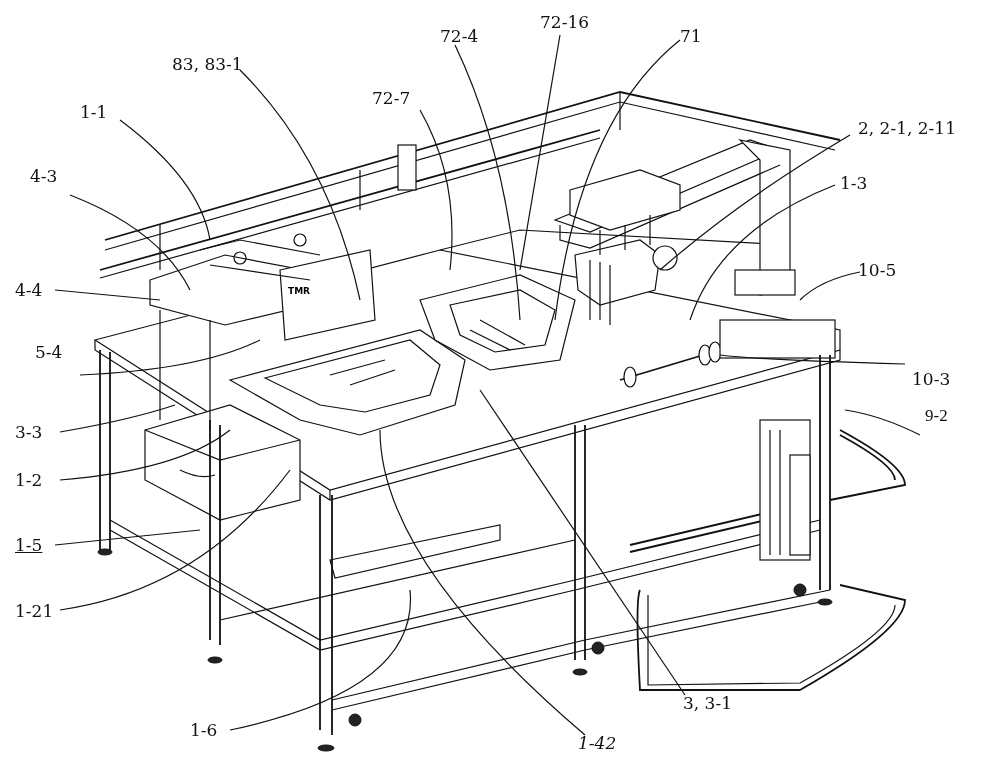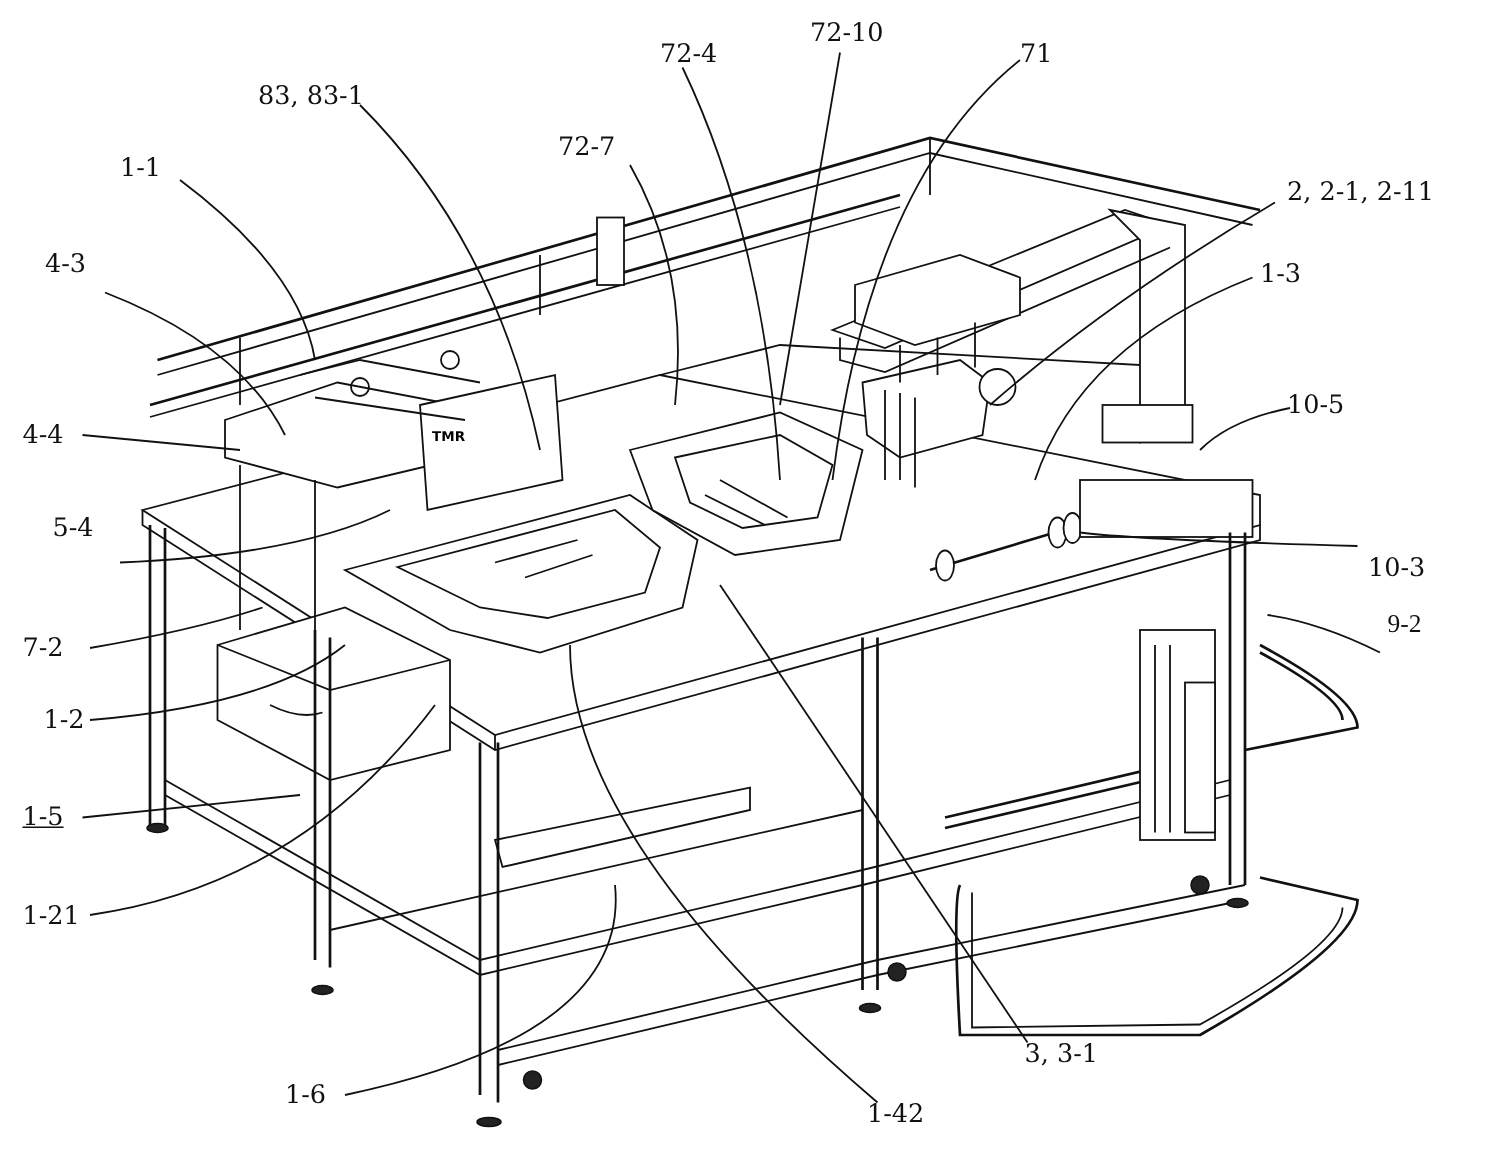--- a/index.html
+++ b/index.html
@@ -143,29 +143,29 @@
     <path class="ln" d="M230 730 Q420 690 410 590"></path>
     <path class="ln" d="M585 735 Q380 560 380 430"></path>
     <path class="ln" d="M685 695 Q540 480 480 390"></path>
   </g>
 </svg>
 
 <div class="lbl" style="left:80px;top:104px;">1-1</div>
 <div class="lbl" style="left:172px;top:56px;">83, 83-1</div>
 <div class="lbl" style="left:372px;top:90px;">72-7</div>
 <div class="lbl" style="left:440px;top:28px;">72-4</div>
-<div class="lbl" style="left:540px;top:14px;">72-10</div>
+<div class="lbl" style="left:540px;top:14px;">72-16</div>
 <div class="lbl" style="left:680px;top:28px;">71</div>
 <div class="lbl" style="left:858px;top:120px;">2, 2-1, 2-11</div>
 <div class="lbl" style="left:840px;top:175px;">1-3</div>
 <div class="lbl" style="left:858px;top:262px;">10-5</div>
 <div class="lbl" style="left:30px;top:168px;text-align:center;">4-3</div>
 <div class="lbl" style="left:15px;top:282px;">4-4</div>
 <div class="lbl" style="left:35px;top:344px;">5-4</div>
 <div class="lbl" style="left:912px;top:354px;margin-top:17px;">10-3</div>
-<div class="lbl" style="left:15px;top:424px;">7-2</div>
+<div class="lbl" style="left:15px;top:424px;">3-3</div>
 <div class="lbl" style="left:925px;top:407px;font-family:Liberation Serif, serif;">9-2</div>
-<div class="lbl" style="left:29px;top:472px;text-align:center;">1-2</div>
+<div class="lbl" style="left:15px;top:472px;text-align:center;">1-2</div>
 <div class="lbl" style="left:15px;top:537px;text-decoration:underline;">1-5</div>
 <div class="lbl" style="left:15px;top:603px;">1-21</div>
 <div class="lbl" style="left:190px;top:722px;">1-6</div>
-<div class="lbl" style="left:578px;top:735px;">1-42</div>
+<div class="lbl" style="left:578px;top:735px;font-style:italic;">1-42</div>
 <div class="lbl" style="left:683px;top:695px;">3, 3-1</div>
 
 </body></html>

